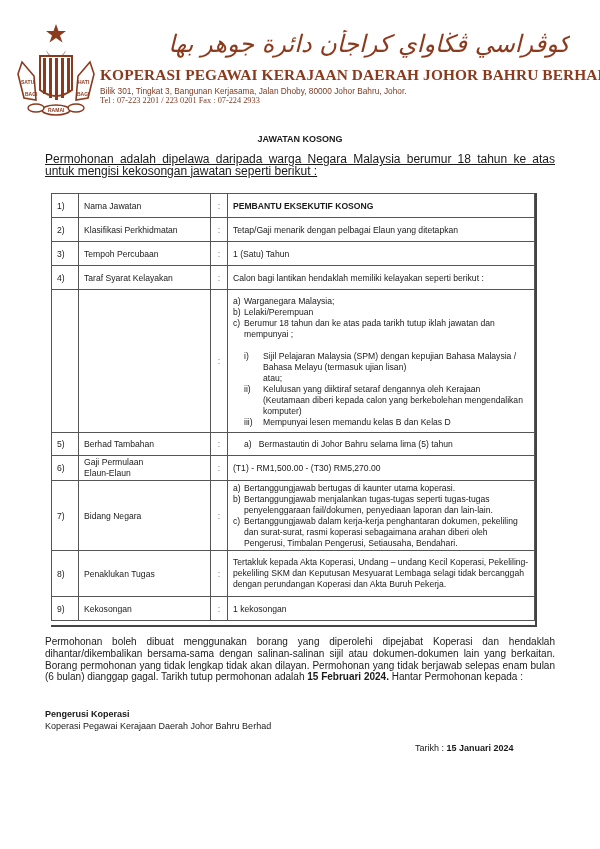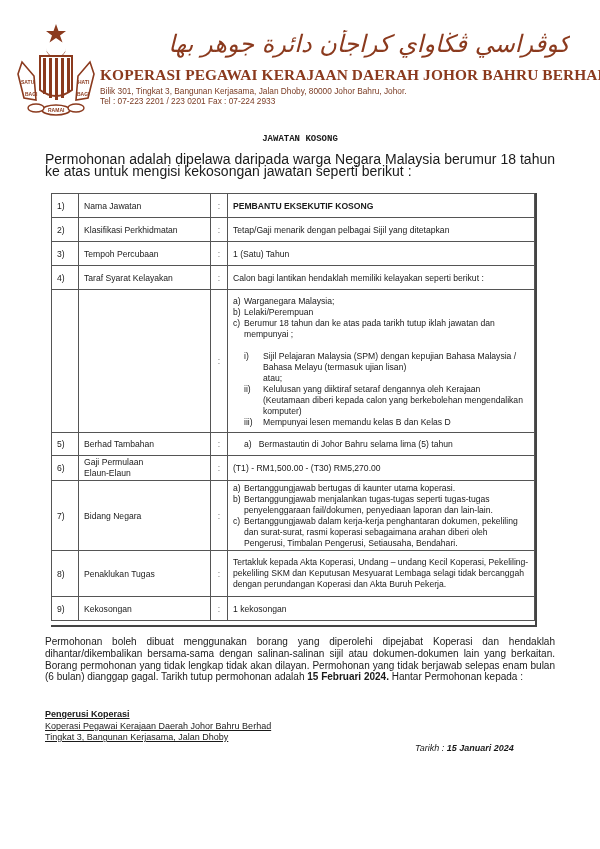--- a/index.html
+++ b/index.html
@@ -8,46 +8,46 @@
   .letterhead { position: absolute; left: 0; top: 0; width: 600px; height: 125px; }
   .logo { position: absolute; left: 14px; top: 22px; width: 84px; height: 96px; }
   .jawi { position: absolute; left: 170px; top: 30px; width: 400px; height: 36px;
           color: #8b3a1e; font-family: "DejaVu Serif", serif; font-size: 24px;
           letter-spacing: 1px; font-style: italic; text-align: center; white-space: nowrap; overflow: hidden; }
   .org-name { position: absolute; left: 100px; top: 66px; width: 500px; text-align: center;
               font-family: "Liberation Serif", serif; font-weight: bold; font-size: 15.4px;
               color: #8b3a1e; letter-spacing: 0.1px; white-space: nowrap; }
   .org-line { position: absolute; left: 100px; width: 480px; text-align: left;
               font-size: 8.3px; color: #7a3a22; white-space: nowrap; }
-  .l1 { top: 86px; } .l2 { top: 96px; } .l3 { top: 107px; }
+  .l1 { top: 86px; } .l2 { top: 96px; font-family: Liberation Serif, serif; } .l3 { top: 107px; }
 
   .title { position: absolute; left: 0; width: 600px; top: 134px; text-align: center;
-           font-weight: bold; font-size: 9px; font-family: Liberation Mono, monospace; }
-  .intro { position: absolute; left: 45px; top: 154px; width: 510px; font-size: 14px; line-height: 11.5px; text-align: justify; }
+           font-weight: bold; font-size: 9px; }
+  .intro { position: absolute; left: 45px; top: 154px; width: 510px; font-size: 12px; line-height: 11.5px; text-align: justify; text-decoration: underline; }
 
   table.main { position: absolute; left: 51px; top: 193px; width: 484px; border-collapse: collapse;
                font-size: 8.6px; }
   table.main td { border: 1px solid #555; vertical-align: middle; padding: 0 5px; }
   .outer { position: absolute; left: 51px; top: 193px; width: 486px; height: 434px;
            border-right: 2px solid #444; border-bottom: 2px solid #444; box-sizing: border-box; pointer-events: none; }
   td.num { width: 16px; text-align: left; padding-left: 6px; }
   td.lbl { width: 121px; }
   td.col { width: 6px; text-align: center; color: #777; padding: 0; }
   td.val { }
   ol.alpha, ol.roman { margin: 0; padding: 0; list-style: none; }
   ol.alpha li { position: relative; padding-left: 11px; line-height: 11px; }
   ol.alpha li .m { position: absolute; left: 0; }
   ol.roman { margin-left: 11px; margin-top: 11px; }
   ol.roman li { position: relative; padding-left: 19px; line-height: 11px; }
   ol.roman li .m { position: absolute; left: 0; }
   .bold { font-weight: bold; }
 
   .closing { position: absolute; left: 45px; top: 636px; width: 510px; font-size: 10px; line-height: 11.8px; text-align: justify; }
-  .sign { position: absolute; left: 45px; top: 709px; font-size: 9px; line-height: 11.5px; text-decoration: underline; }
-  .date { position: absolute; left: 415px; top: 743px; font-size: 9px; font-style: italic; }
+  .sign { position: absolute; left: 45px; top: 709px; font-size: 9px; line-height: 11.5px; }
+  .date { position: absolute; left: 415px; top: 743px; font-size: 9px; }
 </style>
 </head>
 <body>
 
 <div class="letterhead">
   <svg class="logo" viewBox="0 0 84 96">
     <g fill="#8b3a1e" stroke="#8b3a1e">
       <polygon points="42,2 44.5,9 52,9 46,13.5 48.5,20.5 42,16 35.5,20.5 38,13.5 32,9 39.5,9" stroke="none"></polygon>
       <path d="M32,26 a10,10 0 1,0 20,0 a8,7 0 1,1 -20,0z" stroke="none"></path>
       <path d="M26,34 L58,34 L58,68 Q42,80 26,68 Z" fill="#fff" stroke-width="2"></path>
@@ -84,21 +84,21 @@
       <tr style="height:24px">
     <td class="num">1)</td>
     <td class="lbl">Nama Jawatan</td>
     <td class="col">:</td>
     <td class="val bold">PEMBANTU EKSEKUTIF KOSONG</td>
   </tr>
   <tr style="height:24px">
     <td class="num">2)</td>
     <td class="lbl">Klasifikasi Perkhidmatan</td>
     <td class="col">:</td>
-    <td class="val">Tetap/Gaji menarik dengan pelbagai Sijil yang ditetapkan</td>
+    <td class="val">Tetap/Gaji menarik dengan pelbagai Elaun yang ditetapkan</td>
   </tr>
   <tr style="height:24px">
     <td class="num">3)</td>
     <td class="lbl">Tempoh Percubaan</td>
     <td class="col">:</td>
     <td class="val">1 (Satu) Tahun</td>
   </tr>
   <tr style="height:24px">
     <td class="num">4)</td>
     <td class="lbl">Taraf Syarat Kelayakan</td>
@@ -160,16 +160,15 @@
   </tr>
 </tbody>
   </table>
 <div class="outer"></div>
 
 <div class="closing"><span>Permohonan boleh dibuat menggunakan borang yang diperolehi dipejabat Koperasi dan hendaklah dihantar/dikembalikan bersama-sama dengan salinan-salinan sijil atau dokumen-dokumen lain yang berkaitan.  Borang permohonan yang tidak lengkap tidak akan dilayan.  Permohonan yang tidak berjawab selepas enam bulan (6 bulan) dianggap gagal.  Tarikh tutup permohonan adalah </span><span class="bold">15 Februari  2024.</span><span> Hantar Permohonan kepada :</span></div>
 
 <div class="sign">
   <div class="bold">Pengerusi Koperasi</div>
   <div>Koperasi Pegawai Kerajaan Daerah  Johor Bahru Berhad</div>
-  <div>Tingkat 3, Bangunan Kerjasama, Jalan Dhoby</div>
 </div>
 
 <div class="date"><span>Tarikh : </span><span class="bold">15 Januari 2024</span></div>
 
 </body></html>

